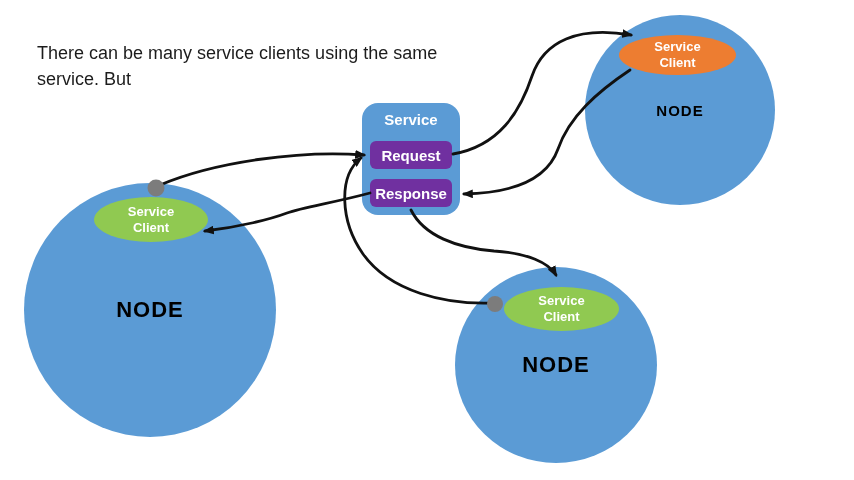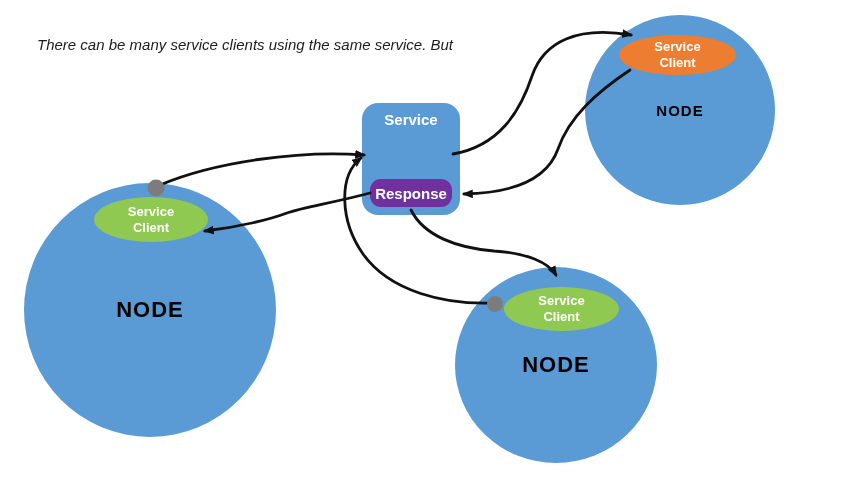--- a/index.html
+++ b/index.html
@@ -12,22 +12,22 @@
     --connector:#111111;
     --anchor-dot:#7C7C7C;
     --text-dark:#1C1C1C;
   }
   html,body{margin:0;padding:0;background:#fff;}
   #stage{
     position:relative;width:854px;height:480px;background:#ffffff;
     font-family:"Liberation Sans", sans-serif;overflow:hidden;
   }
   .caption{
-    position:absolute;left:37px;top:32px;width:440px;
-    font-size:15px;line-height:26px;color:var(--text-dark);font-style:italic;
+    position:absolute;left:37px;top:40px;width:440px;
+    font-size:18px;line-height:26px;color:var(--text-dark);
   }
   .circle{
     position:absolute;border-radius:50%;background:var(--node-fill);
   }
   .circle-left{left:24px;top:183px;width:252px;height:254px;}
   .circle-right{left:585px;top:15px;width:190px;height:190px;}
   .circle-bottom{left:455px;top:267px;width:202px;height:196px;}
   .node-label{
     position:absolute;left:50%;top:50%;transform:translate(-50%,-50%);
     color:#000000;font-weight:bold;letter-spacing:1px;white-space:nowrap;
@@ -51,21 +51,21 @@
   .service-title{
     position:absolute;left:0;top:8px;width:100%;text-align:center;
     color:#fff;font-weight:bold;font-size:15px;
   }
   .srv-btn{
     position:absolute;left:8px;width:82px;height:28px;border-radius:6px;
     display:flex;align-items:center;justify-content:center;
     color:#fff;font-weight:bold;font-size:15px;
   }
   .btn-request{top:38px;background:var(--request-fill);}
-  .btn-response{top:76px;background:var(--response-fill);border-radius:11px;}
+  .btn-response{top:76px;background:var(--response-fill);}
   #connectors{
     position:absolute;left:0;top:0;width:854px;height:480px;
     pointer-events:none;
   }
   #connectors path.conn{
     fill:none;stroke:var(--connector);stroke-width:2.8px;stroke-linecap:round;
   }
   #arw path{fill:var(--connector);}
   .anchor{fill:var(--anchor-dot);}
 </style>
@@ -97,20 +97,21 @@
   <div class="circle circle-bottom">
     <div class="node-label node-label-lg">NODE</div>
   </div>
   <div class="ellipse ellipse-client ellipse-bottom-client">
     <span>Service</span>
     <span>Client</span>
   </div>
 
   <div class="service-box">
     <div class="service-title">Service</div>
+    <div class="srv-btn btn-request">Request</div>
     <div class="srv-btn btn-response">Response</div>
   </div>
 
   <svg id="connectors" viewBox="0 0 854 480" xmlns="http://www.w3.org/2000/svg">
     <defs>
       <marker id="arw" viewBox="0 0 10 8" refX="8" refY="4" markerWidth="11" markerHeight="9" orient="auto" markerUnits="userSpaceOnUse">
         <path d="M0,0 L10,4 L0,8 z"></path>
       </marker>
     </defs>
     <path class="conn" d="M 160,185 C 214,162 300,150 364,155" marker-end="url(#arw)"></path>

